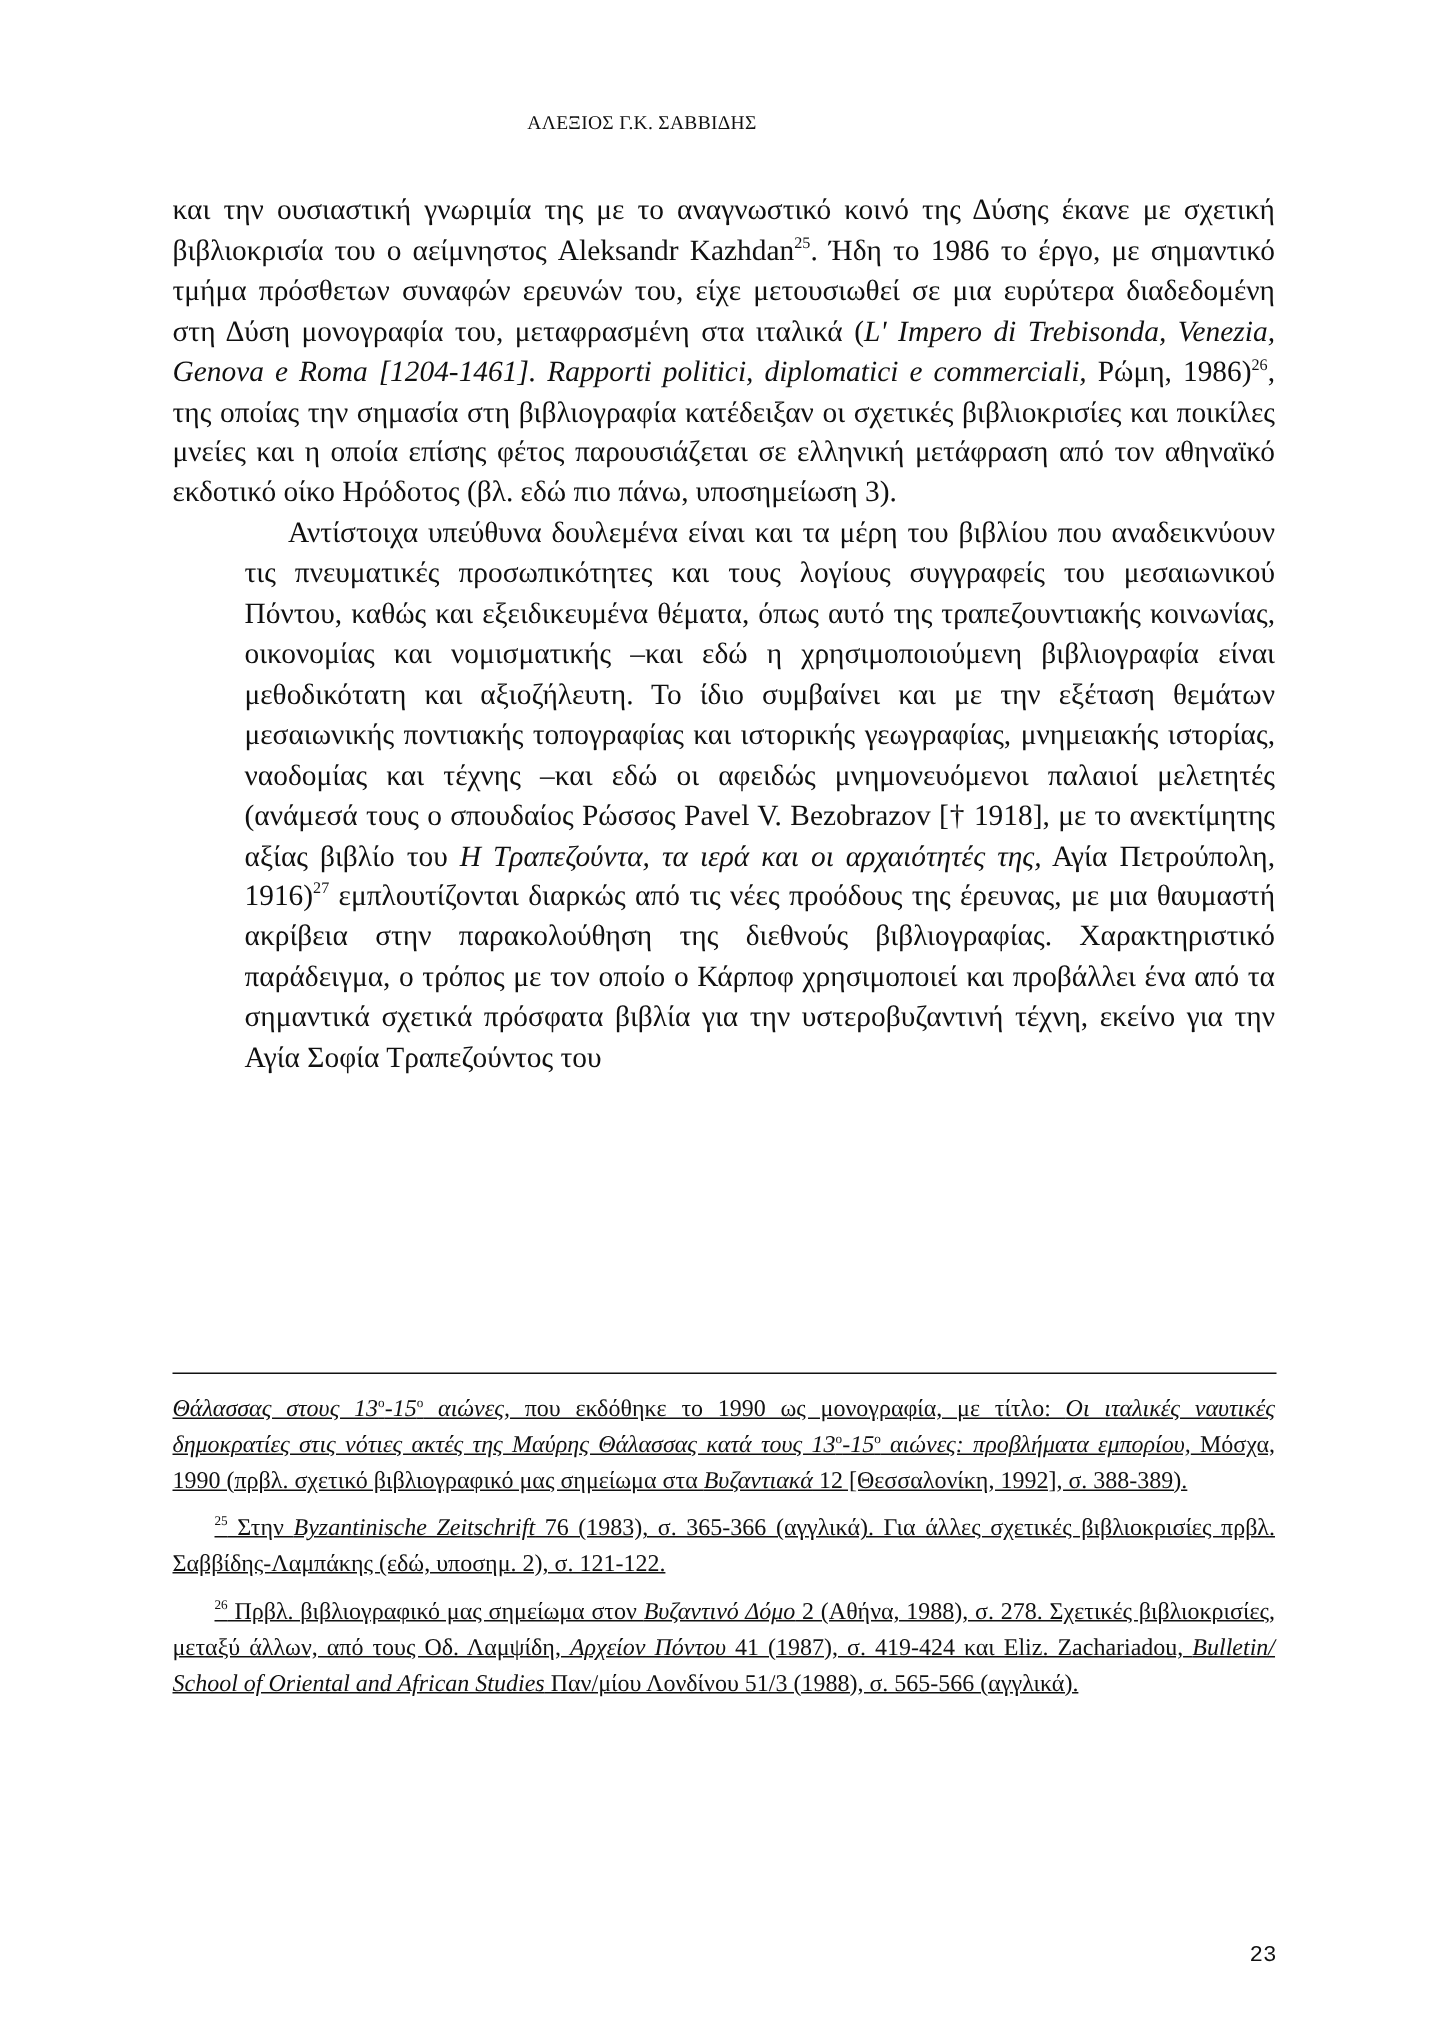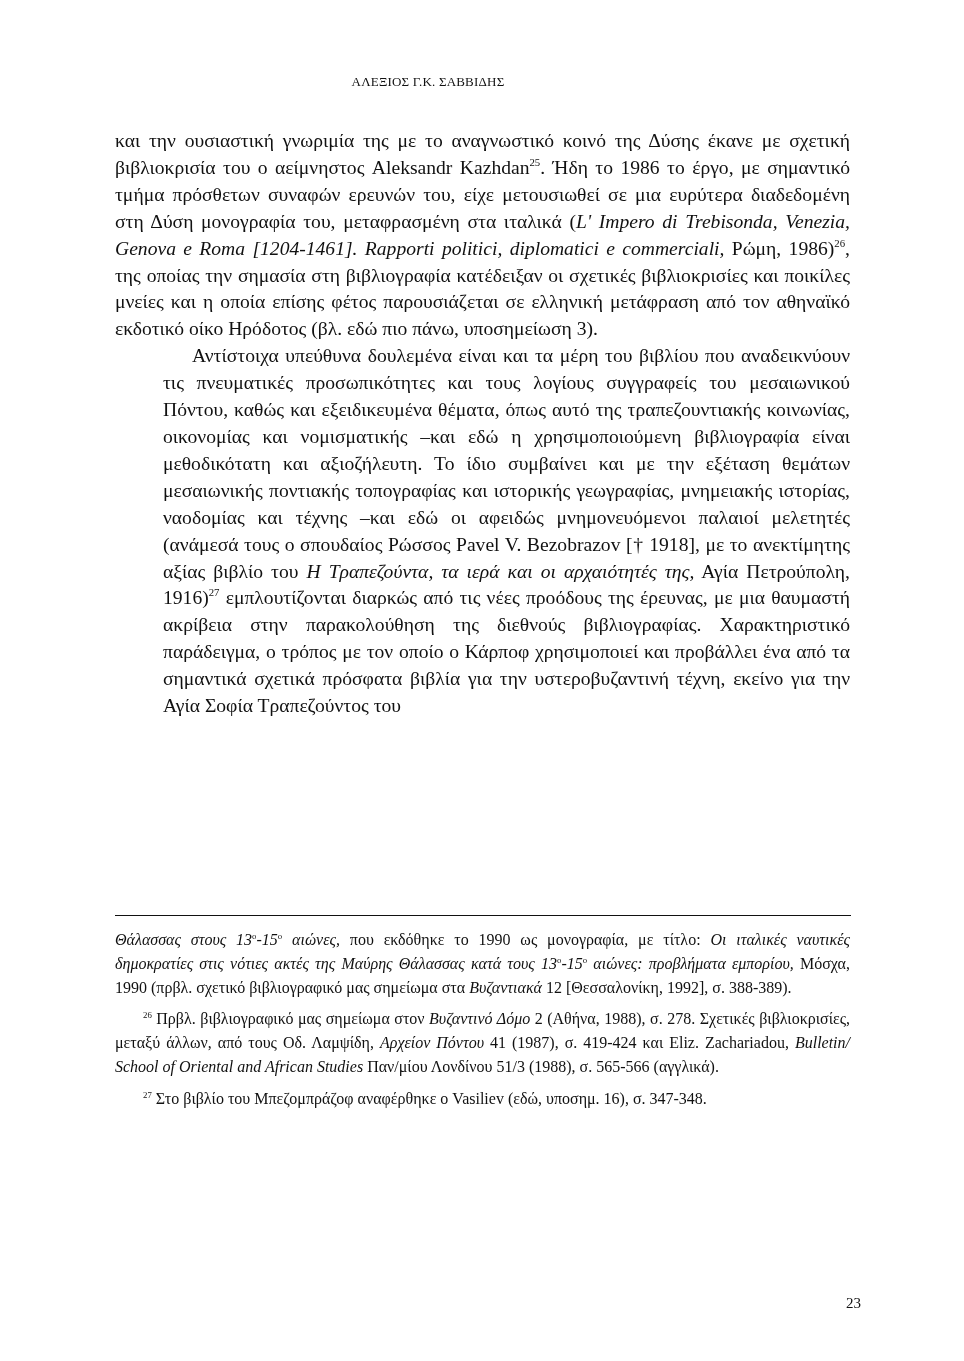--- a/index.html
+++ b/index.html
@@ -9,38 +9,38 @@
                   font-size: 13px; letter-spacing: 0.2px; }
   .body-text { position: absolute; top: 128px; left: 115px; width: 735px;
                font-size: 19.6px; line-height: 26.9px; text-align: justify; }
   .body-text p { margin: 0; }
   .body-text p.indent { text-indent: 29px; margin-left: 48px; }
   sup { font-size: 0.55em; vertical-align: 0.7em; line-height: 0; }
   .rule { position: absolute; top: 915px; left: 115px; width: 736px; height: 0;
           border-top: 1.5px solid #111; }
   .footnotes { position: absolute; top: 928px; left: 115px; width: 735px;
                font-size: 16px; line-height: 23.8px; text-align: justify; }
-  .footnotes p { margin: 0 0 8px 0; }
+  .footnotes p { margin: 0 0 8px 0; text-decoration: underline; }
   .footnotes p.fn { text-indent: 28px; }
-  .page-number { position: absolute; top: 1295px; right: 103px; font-size: 15px; }
+  .page-number { position: absolute; top: 1295px; right: 113px; font-size: 15px; font-family: Liberation Mono, monospace; }
 </style>
 </head>
 <body>
 
 <div class="running-head">ΑΛΕΞΙΟΣ Γ.Κ. ΣΑΒΒΙΔΗΣ</div>
 
 <div class="body-text">
   <p><span>και την ουσιαστική γνωριμία της με το αναγνωστικό κοινό της Δύσης έκανε με σχετική βιβλιοκρισία του ο αείμνηστος Aleksandr Kazhdan</span><sup>25</sup><span>. Ήδη το 1986 το έργο, με σημαντικό τμήμα πρόσθετων συναφών ερευνών του, είχε μετουσιωθεί σε μια ευρύτερα διαδεδομένη στη Δύση μονογραφία του, μεταφρασμένη στα ιταλικά (</span><i>L' Impero di Trebisonda, Venezia, Genova e Roma [1204-1461]. Rapporti politici, diplomatici e commerciali,</i><span> Ρώμη, 1986)</span><sup>26</sup><span>, της οποίας την σημασία στη βιβλιογραφία κατέδειξαν οι σχετικές βιβλιοκρισίες και ποικίλες μνείες και η οποία επίσης φέτος παρουσιάζεται σε ελληνική μετάφραση από τον αθηναϊκό εκδοτικό οίκο Ηρόδοτος (βλ. εδώ πιο πάνω, υποσημείωση 3).</span></p>
   <p class="indent"><span>Αντίστοιχα υπεύθυνα δουλεμένα είναι και τα μέρη του βιβλίου που αναδεικνύουν τις πνευματικές προσωπικότητες και τους λογίους συγγραφείς του μεσαιωνικού Πόντου, καθώς και εξειδικευμένα θέματα, όπως αυτό της τραπεζουντιακής κοινωνίας, οικονομίας και νομισματικής –και εδώ η χρησιμοποιούμενη βιβλιογραφία είναι μεθοδικότατη και αξιοζήλευτη. Το ίδιο συμβαίνει και με την εξέταση θεμάτων μεσαιωνικής ποντιακής τοπογραφίας και ιστορικής γεωγραφίας, μνημειακής ιστορίας, ναοδομίας και τέχνης –και εδώ οι αφειδώς μνημονευόμενοι παλαιοί μελετητές (ανάμεσά τους ο σπουδαίος Ρώσσος Pavel V. Bezobrazov [† 1918], με το ανεκτίμητης αξίας βιβλίο του </span><i>Η Τραπεζούντα, τα ιερά και οι αρχαιότητές της,</i><span> Αγία Πετρούπολη, 1916)</span><sup>27</sup><span> εμπλουτίζονται διαρκώς από τις νέες προόδους της έρευνας, με μια θαυμαστή ακρίβεια στην παρακολούθηση της διεθνούς βιβλιογραφίας. Χαρακτηριστικό παράδειγμα, ο τρόπος με τον οποίο ο Κάρποφ χρησιμοποιεί και προβάλλει ένα από τα σημαντικά σχετικά πρόσφατα βιβλία για την υστεροβυζαντινή τέχνη, εκείνο για την Αγία Σοφία Τραπεζούντος του</span></p>
 </div>
 
 <div class="rule"></div>
 
 <div class="footnotes">
   <p><i>Θάλασσας στους 13</i><sup>ο</sup><i>-15</i><sup>ο</sup><i> αιώνες,</i><span> που εκδόθηκε το 1990 ως μονογραφία, με τίτλο: </span><i>Οι ιταλικές ναυτικές δημοκρατίες στις νότιες ακτές της Μαύρης Θάλασσας κατά τους 13</i><sup>ο</sup><i>-15</i><sup>ο</sup><i> αιώνες: προβλήματα εμπορίου,</i><span> Μόσχα, 1990 (πρβλ. σχετικό βιβλιογραφικό μας σημείωμα στα </span><i>Βυζαντιακά</i><span> 12 [Θεσσαλονίκη, 1992], σ. 388-389).</span></p>
 
+  <p class="fn"><sup>25</sup><span> Στην </span><i>Byzantinische Zeitschrift</i><span> 76 (1983), σ. 365-366 (αγγλικά). Για άλλες σχετικές βιβλιοκρισίες πρβλ. Σαββίδης-Λαμπάκης (εδώ, υποσημ. 2), σ. 121-122.</span></p>
 
   <p class="fn"><sup>26</sup><span> Πρβλ. βιβλιογραφικό μας σημείωμα στον </span><i>Βυζαντινό Δόμο</i><span> 2 (Αθήνα, 1988), σ. 278. Σχετικές βιβλιοκρισίες, μεταξύ άλλων, από τους Οδ. Λαμψίδη, </span><i>Αρχείον Πόντου</i><span> 41 (1987), σ. 419-424 και Eliz. Zachariadou, </span><i>Bulletin/ School of Oriental and African Studies</i><span> Παν/μίου Λονδίνου 51/3 (1988), σ. 565-566 (αγγλικά).</span></p>
 
-  <p class="fn"><sup>27</sup><span> Στο βιβλίο του Μπεζομπράζοφ αναφέρθηκε ο Vasiliev (εδώ, υποσημ. 16), σ. 347-348.</span></p>
 </div>
 
 <div class="page-number">23</div>
 
 </body></html>

